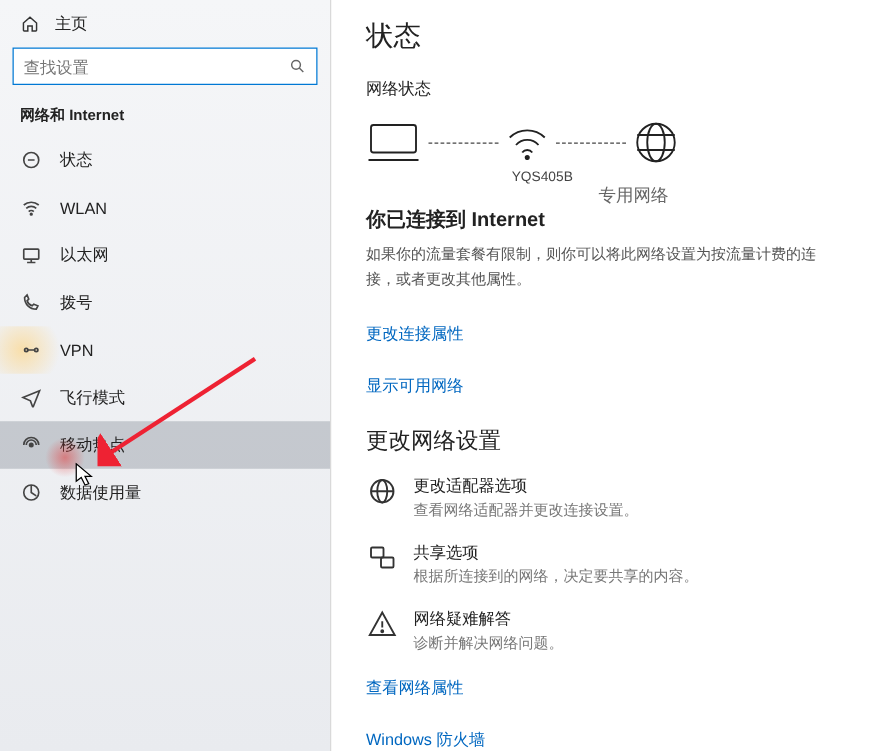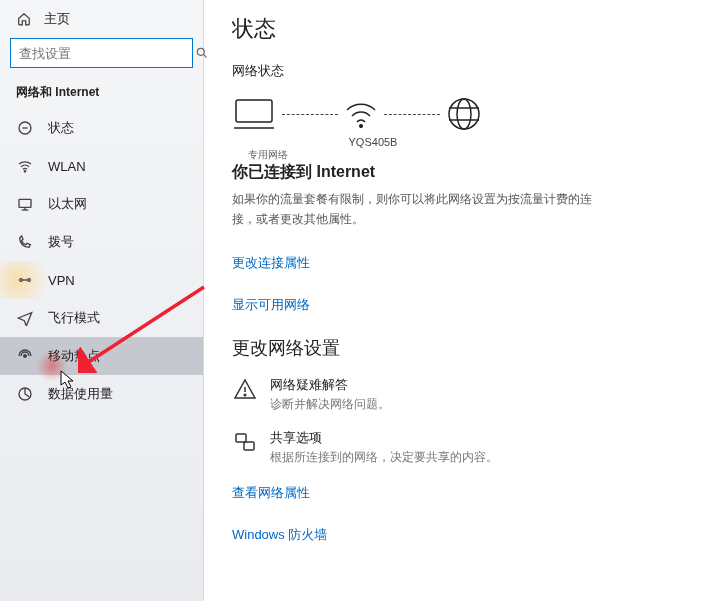--- a/index.html
+++ b/index.html
@@ -9,21 +9,21 @@
     color: #222;
     width: 710px;
     height: 601px;
     overflow: hidden;
     background: #fff;
     position: relative;
   }
   .app { display: flex; width: 100%; height: 100%; }
   
   .sidebar {
-    width: 204px;
+    width: 265px;
     height: 100%;
     background: linear-gradient(180deg, #f5f6f8 0%, #e9ebef 100%);
     border-right: 1px solid #d9d9d9;
     padding-top: 4px;
     position: relative;
   }
   .home-row {
     display: flex; align-items: center;
     padding: 6px 16px;
     font-size: 13px;
@@ -79,21 +79,21 @@
     overflow-y: auto;
   }
   .page-title { font-size: 22px; font-weight: 400; margin-bottom: 18px; }
   .subheading { font-size: 13px; font-weight: 400; margin-bottom: 16px; }
   .diagram {
     display:flex; align-items:center; gap:6px;
     margin-bottom: 4px;
   }
   .dash { border-top:1px dashed #444; width:56px; height:0; }
   .diagram-label { font-size:11px; text-align:center; width:100%; color:#444; }
-  .diagram-sub { font-size:10px; text-align:left; color:#666; }
+  .diagram-sub { font-size:14px; text-align:right; color:#666; }
   .diagram-col { display:flex; flex-direction:column; align-items:center; }
   .sec-title { font-size:16px; font-weight:600; margin-bottom:6px;}
   .desc { font-size:12px; color:#555; line-height:1.7; max-width:380px;}
   .link { color:#0067c0; font-size:13px; margin-top:24px; display:block; cursor:pointer;}
   .opt { display:flex; gap:12px; margin-top:16px; align-items:flex-start;}
   .opt .oicon { width:26px; height:26px; display:flex; align-items:center; justify-content:center; color:#333; flex-shrink:0;}
   .opt .otext .otitle { font-size:13px; color:#222; }
   .opt .otext .odesc { font-size:12px; color:#777; margin-top:2px;}
   
   .arrow {
@@ -272,45 +272,58 @@
     </div>
 
     <div class="sec-title">你已连接到 Internet</div>
     <div class="desc">如果你的流量套餐有限制，则你可以将此网络设置为按流量计费的连接，或者更改其他属性。</div>
 
     <span class="link">更改连接属性</span>
     <span class="link">显示可用网络</span>
 
     <div class="sec-title" style="font-size:18px; font-weight:400; margin-top:22px;">更改网络设置</div>
 
+    <div class="opt">
+      <span class="oicon">
+        <svg width="24" height="24" viewBox="0 0 24 24" fill="none" stroke="#333" stroke-width="1.5">
+            <circle cx="12" cy="12" r="9"></circle>
+            <ellipse cx="12" cy="12" rx="4" ry="9"></ellipse>
+            <line x1="3" y1="12" x2="21" y2="12"></line>
+          </svg>
+      </span>
+      <div class="otext">
+        <div class="otitle">更改适配器选项</div>
+        <div class="odesc">查看网络适配器并更改连接设置。</div>
+      </div>
+    </div>
+
+    <div class="opt">
+      <span class="oicon">
+        <svg width="24" height="24" viewBox="0 0 24 24" fill="none" stroke="#333" stroke-width="1.5">
+            <rect x="3" y="4" width="10" height="8" rx="1"></rect>
+            <rect x="11" y="12" width="10" height="8" rx="1"></rect>
+          </svg>
+      </span>
+      <div class="otext">
+        <div class="otitle">共享选项</div>
+        <div class="odesc">根据所连接到的网络，决定要共享的内容。</div>
+      </div>
+    </div>
 
     <div class="opt">
       <span class="oicon">
         <svg width="24" height="24" viewBox="0 0 24 24" fill="none" stroke="#333" stroke-width="1.5">
             <path d="M12 3l10 18H2z"></path>
             <line x1="12" y1="10" x2="12" y2="15"></line>
             <circle cx="12" cy="18" r="0.8" fill="#333"></circle>
           </svg>
       </span>
       <div class="otext">
         <div class="otitle">网络疑难解答</div>
         <div class="odesc">诊断并解决网络问题。</div>
-      </div>
-    </div>
-
-    <div class="opt">
-      <span class="oicon">
-        <svg width="24" height="24" viewBox="0 0 24 24" fill="none" stroke="#333" stroke-width="1.5">
-            <rect x="3" y="4" width="10" height="8" rx="1"></rect>
-            <rect x="11" y="12" width="10" height="8" rx="1"></rect>
-          </svg>
-      </span>
-      <div class="otext">
-        <div class="otitle">共享选项</div>
-        <div class="odesc">根据所连接到的网络，决定要共享的内容。</div>
       </div>
     </div>
 
     <span class="link" style="margin-top:18px;">查看网络属性</span>
     <span class="link">Windows 防火墙</span>
 
   </div>
 </div>
 
 <div class="redburst"></div>

